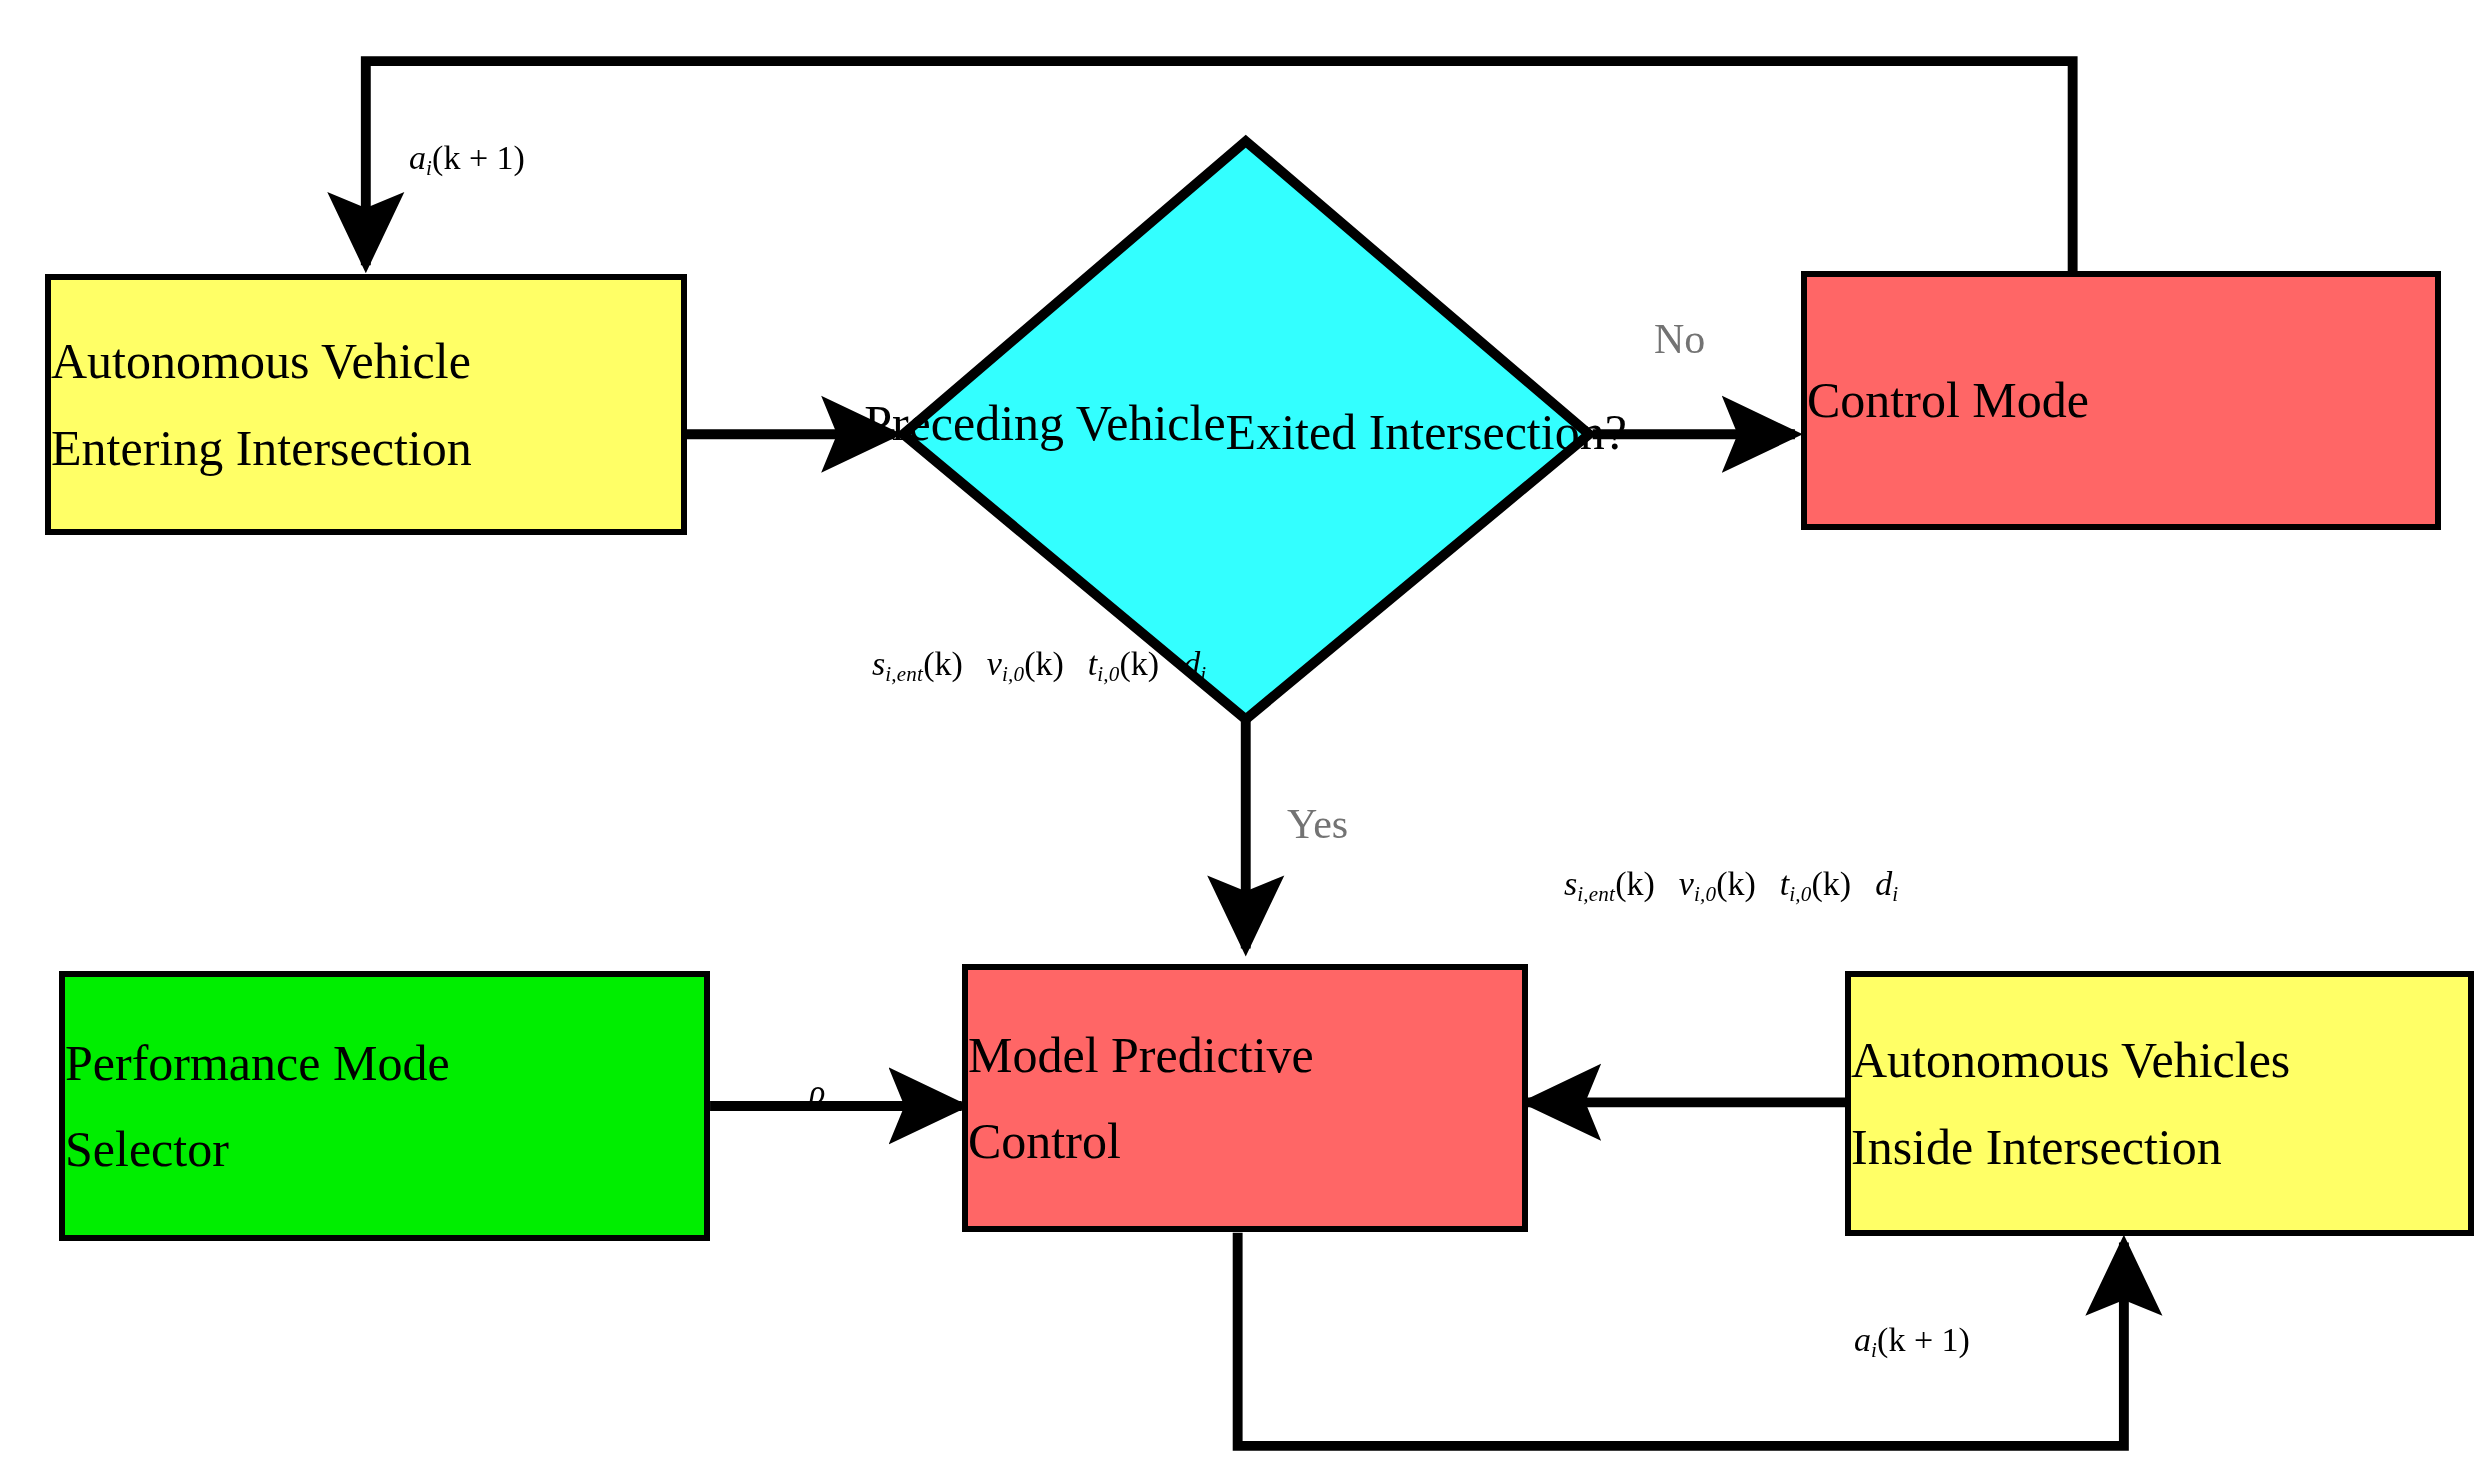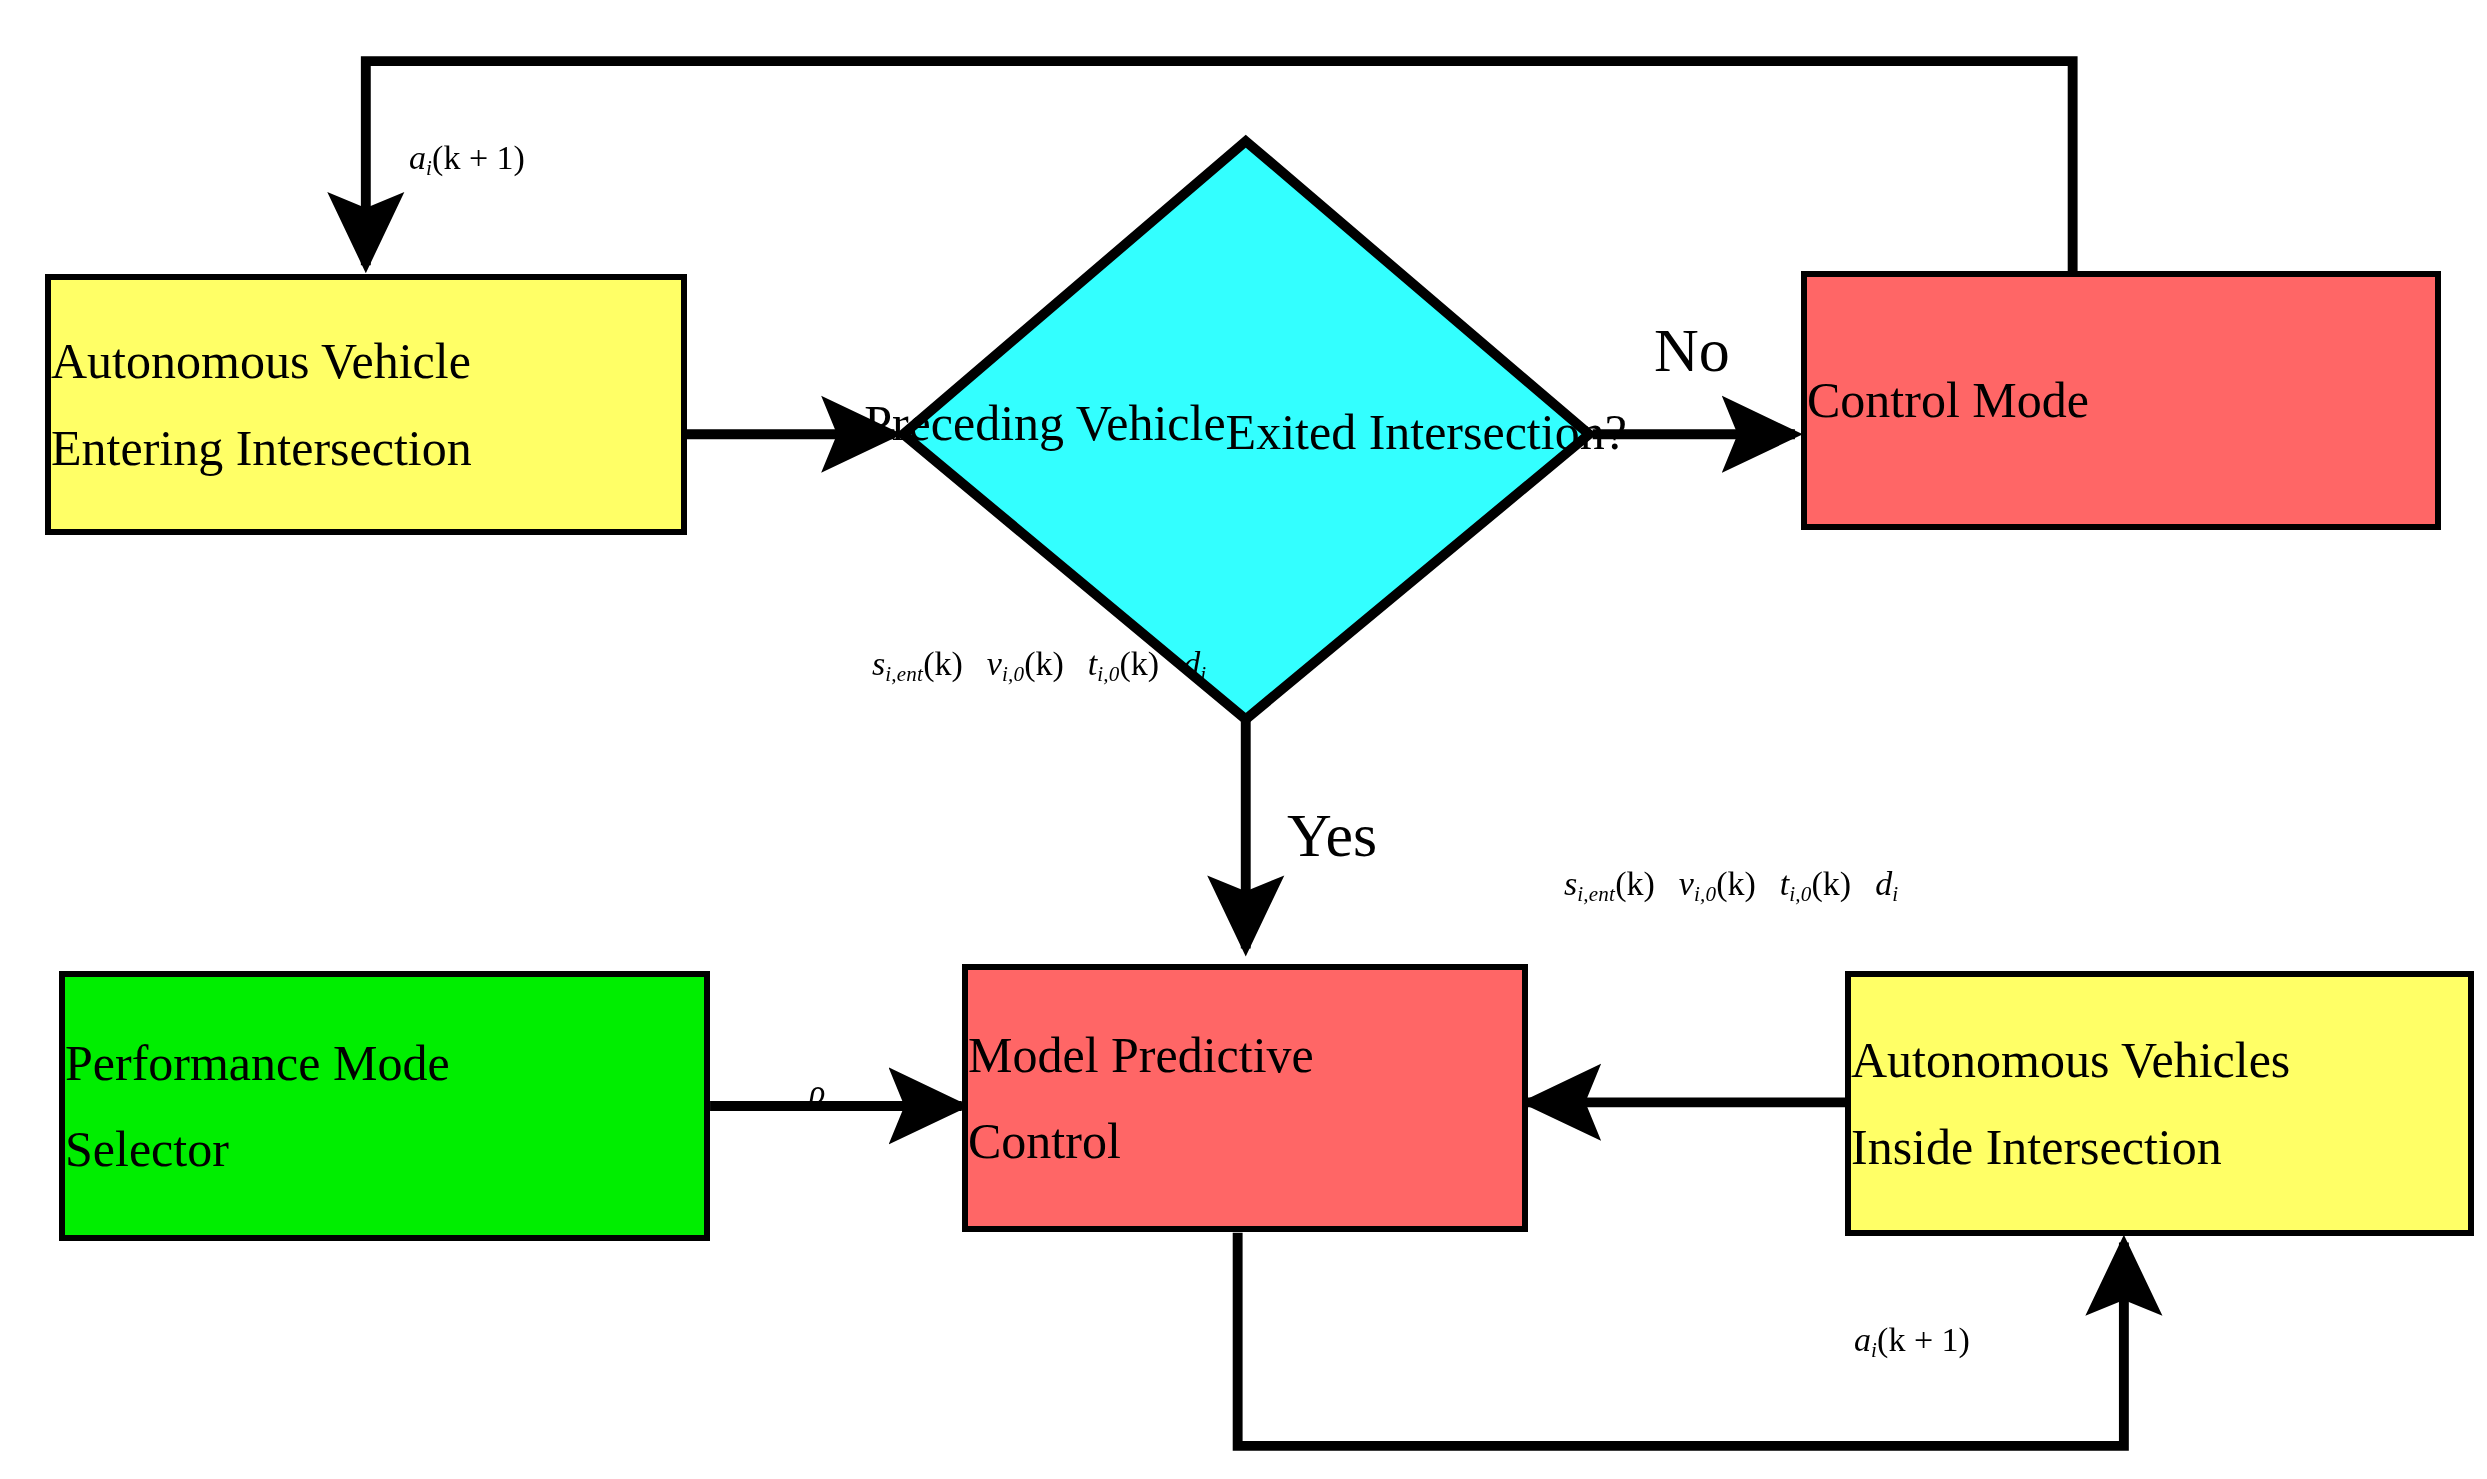--- a/index.html
+++ b/index.html
@@ -59,22 +59,22 @@
     line-height: 1.05;
     color: #000000;
     white-space: nowrap;
     pointer-events: none;
   }
   .diamond-label .line1 { margin-bottom: 18px; }
 
   .edge-label {
     position: absolute;
     font-family: "Liberation Serif", "DejaVu Serif", serif;
-    font-size: 62px;
-    color: #000000;
+    font-size: 42px;
+    color: #737373;
     white-space: nowrap;
   }
   .math {
     font-family: "Liberation Serif", "DejaVu Serif", serif;
     font-style: italic;
     font-size: 34px;
     color: #000000;
     white-space: nowrap;
   }
   .math .up { font-style: normal; }

